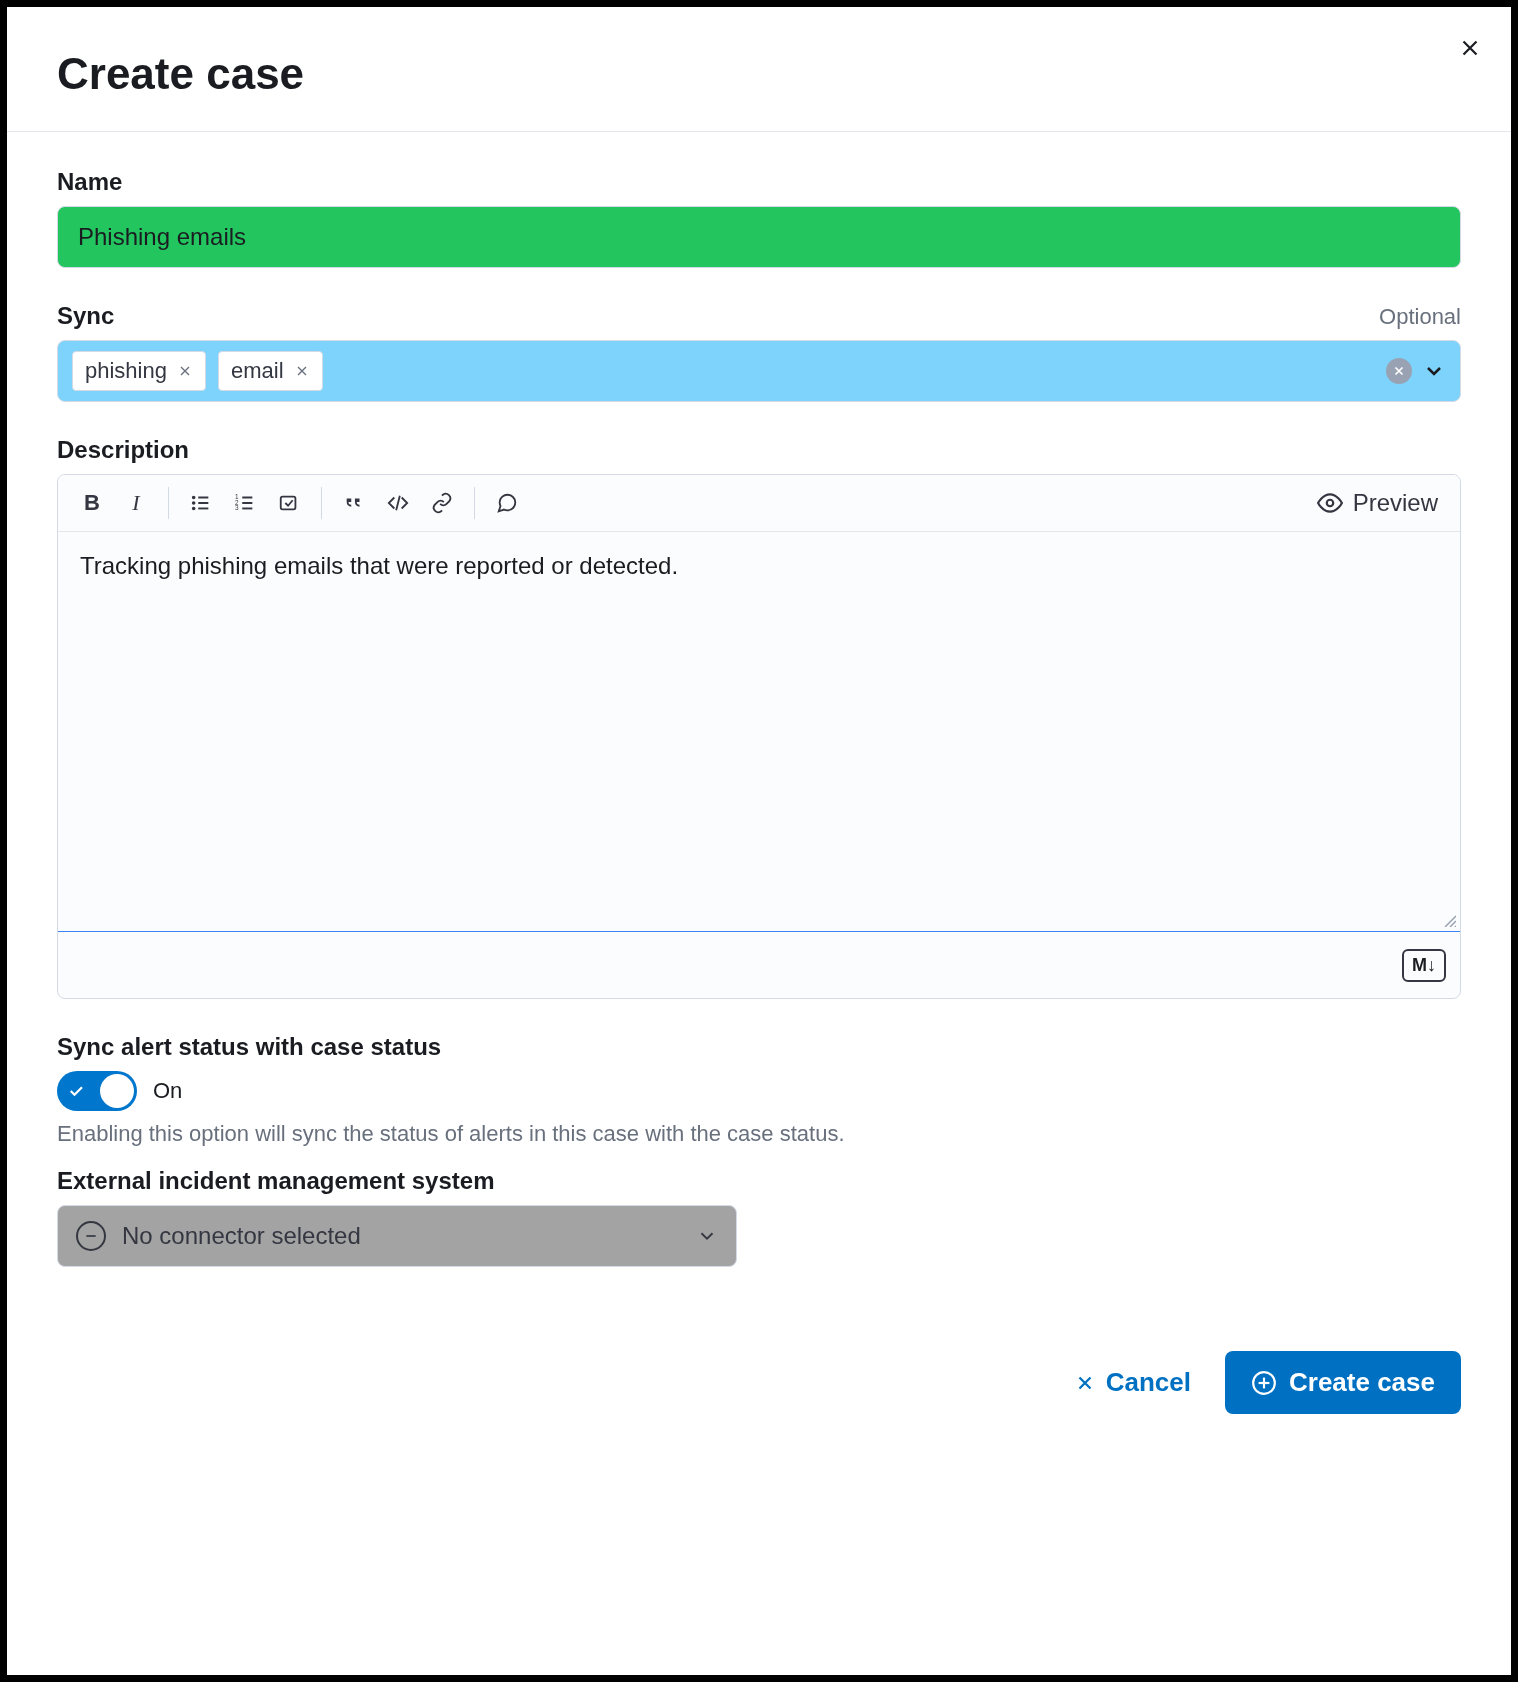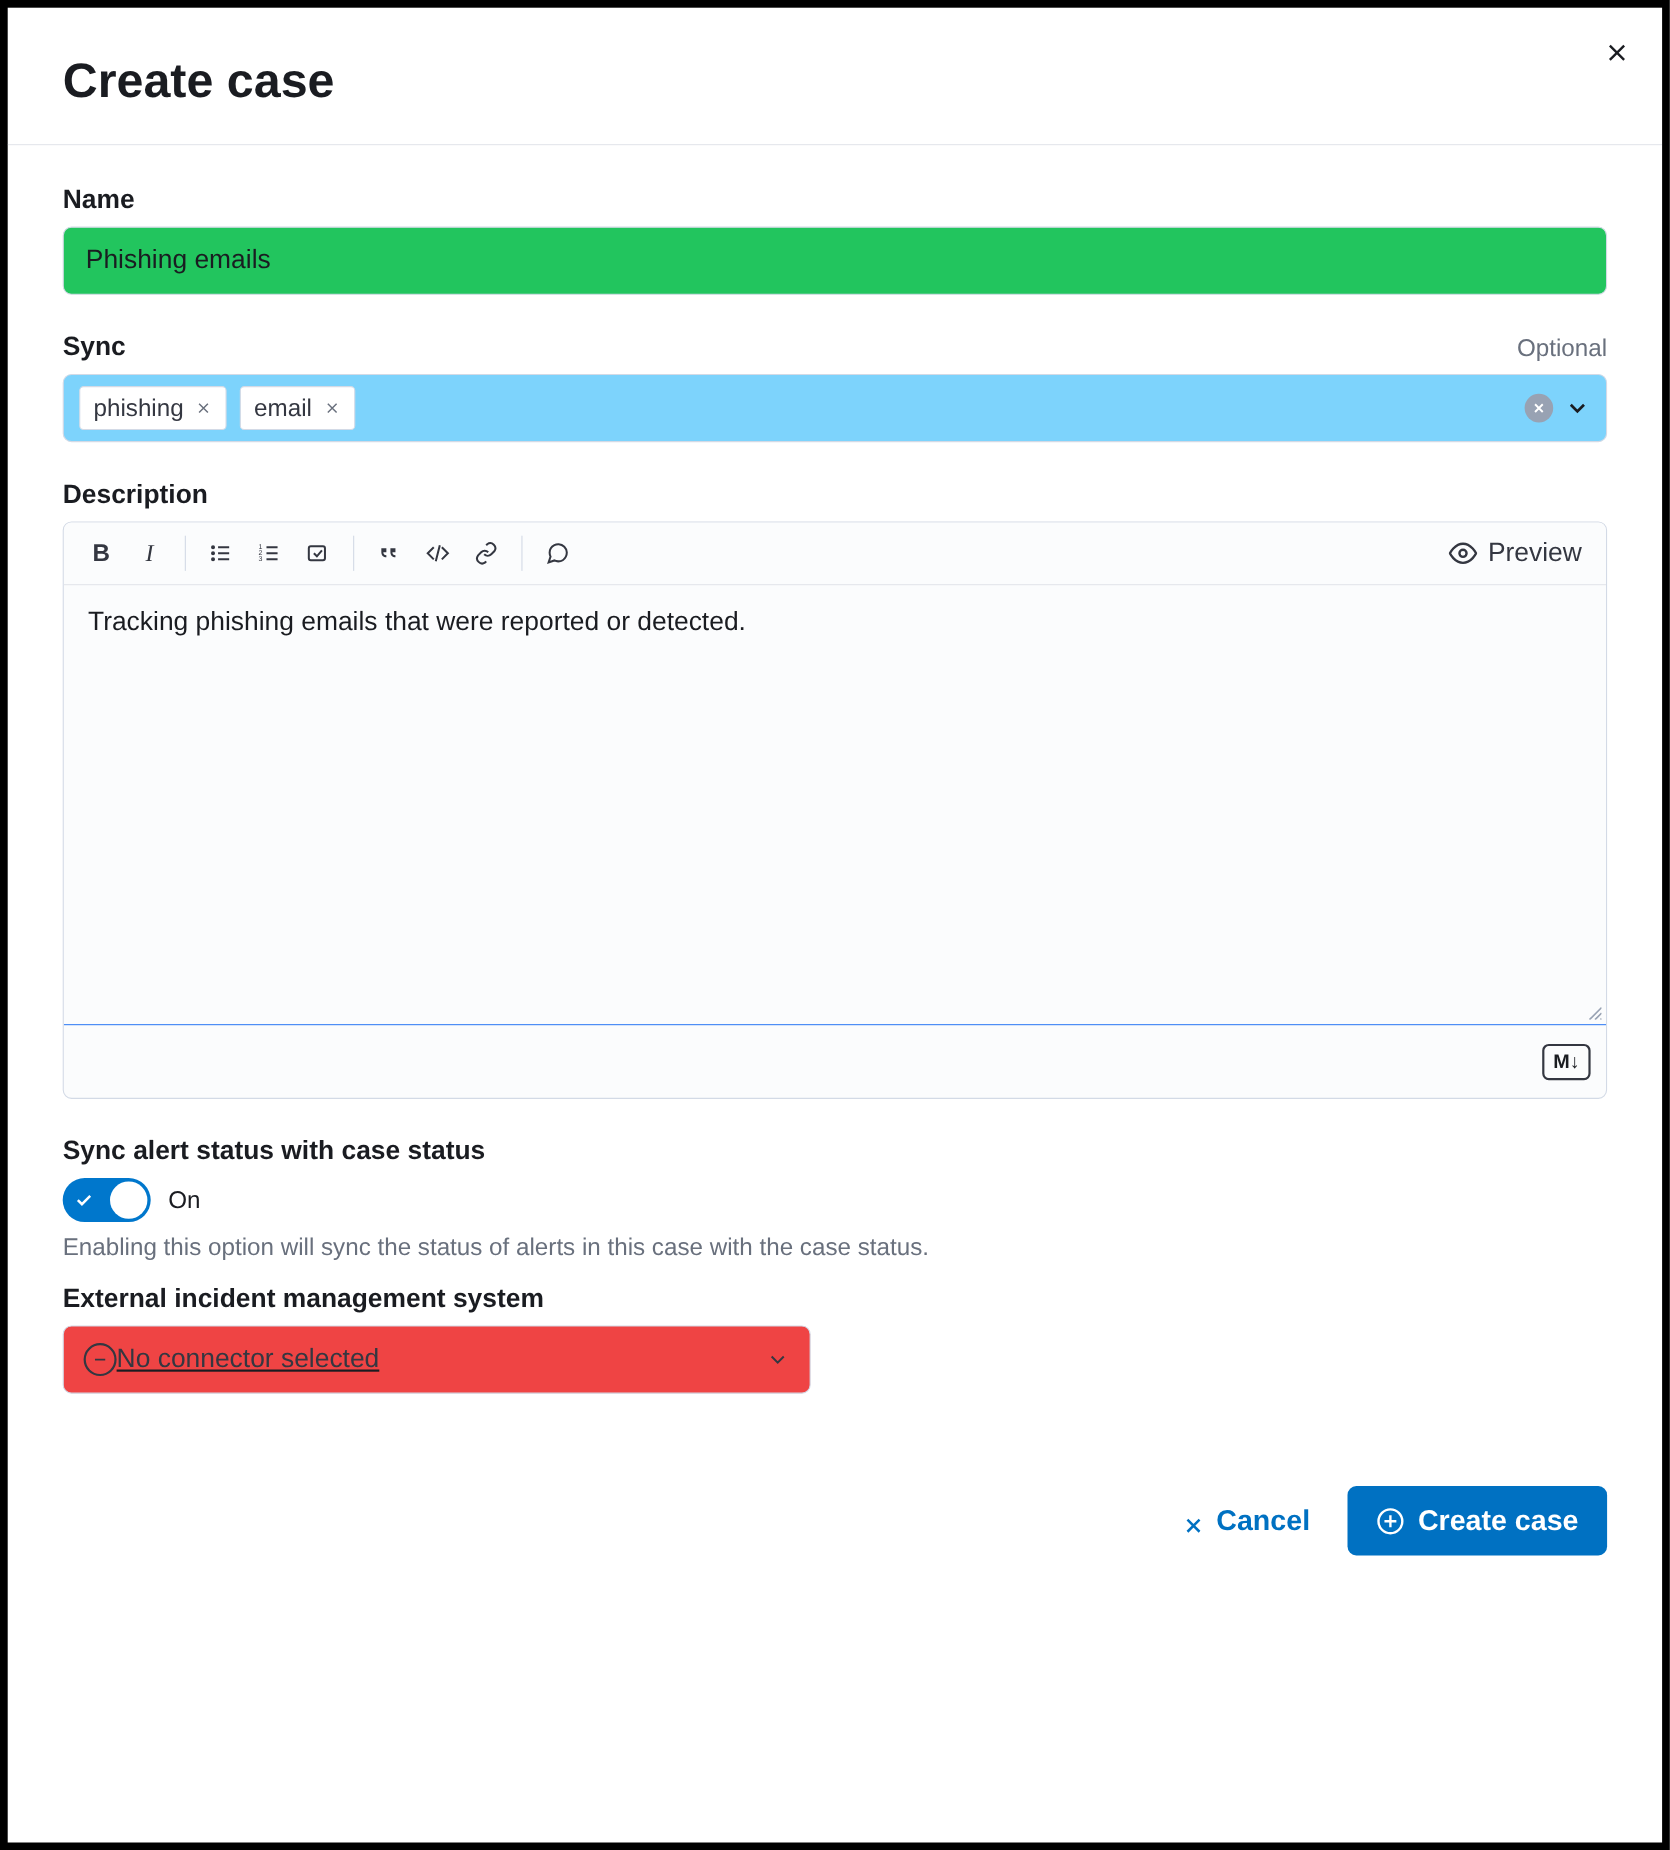--- a/index.html
+++ b/index.html
@@ -158,35 +158,35 @@
   color:#fff;
 }
 .switch-knob {
   position:absolute; right:3px; top:3px;
   width:34px; height:34px; border-radius:50%; background:#fff;
 }
 .switch-label { font-size: 22px; color:#1a1c21; }
 .select-box {
   width: 680px; height: 62px;
   border: 1px solid #d3dae6; border-radius: 8px;
-  background: #ef4444;
-  display:flex; align-items:center; 
-  padding: 0 18px; cursor:pointer;text-decoration:underline;
+  background: #a3a3a3;
+  display:flex; align-items:center; gap:16px;
+  padding: 0 18px; cursor:pointer;
 }
 .select-icon {
   width:30px; height:30px; border:2px solid #343741; border-radius:50%;
   display:flex; align-items:center; justify-content:center;
 }
 .select-text { font-size:24px; color:#343741; flex:1; }
 .actions {
   display:flex; justify-content:flex-end; align-items:center;
   gap: 20px; padding: 30px 50px 40px 50px;
 }
 .btn-cancel {
-  display:flex; align-items:flex-end; gap:10px;
+  display:flex; align-items:center; gap:10px;
   font-size:26px; color:#0071c2; font-weight:600;
   cursor:pointer; padding:10px 14px;
 }
 .btn-primary {
   display:flex; align-items:center; gap:12px;
   background:#0071c2; color:#fff; font-size:26px; font-weight:600;
   border-radius:8px; padding:16px 26px; cursor:pointer;
 }
 svg { display:block; }
 </style>

